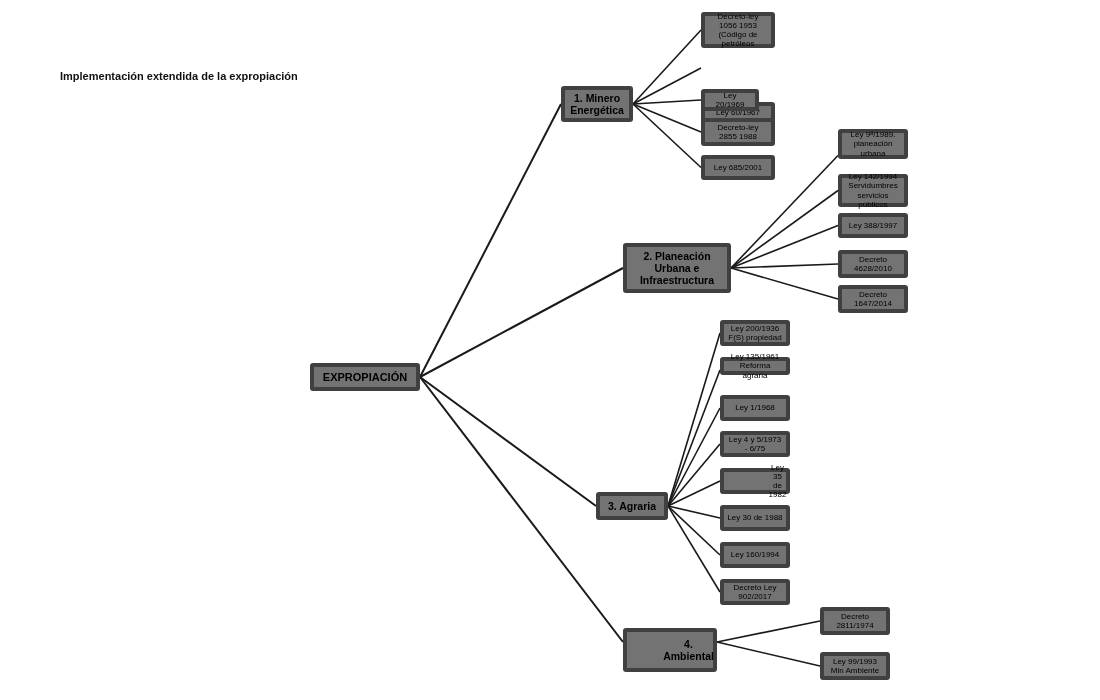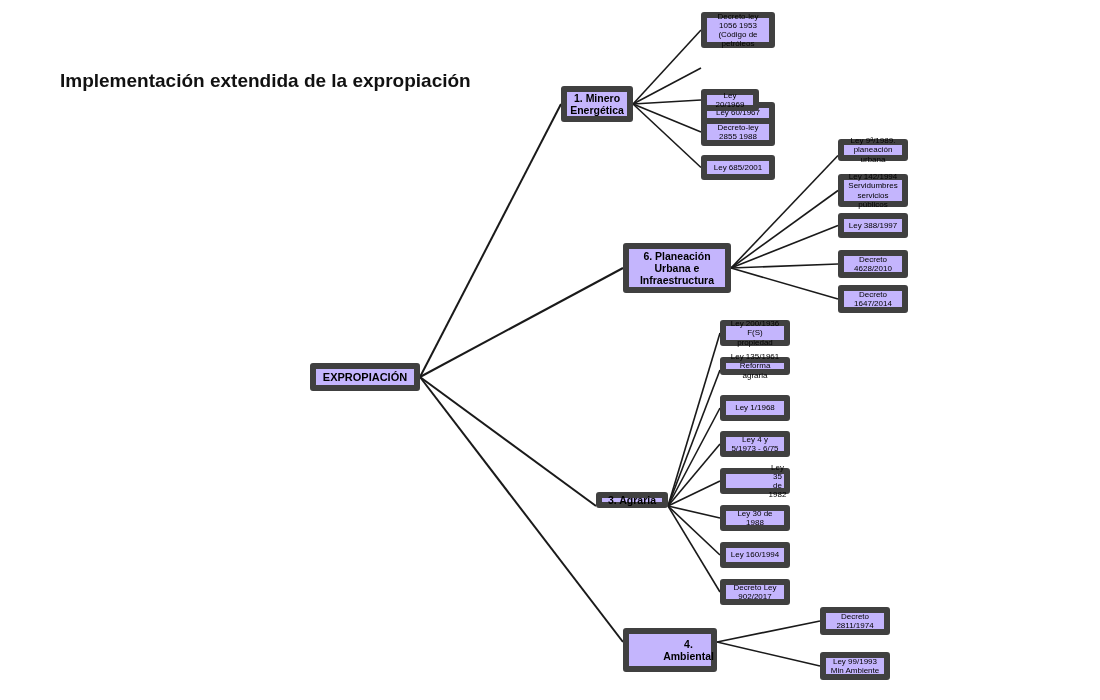--- a/index.html
+++ b/index.html
@@ -20,31 +20,31 @@
     left: 0;
     top: 0;
     width: 1100px;
     height: 700px;
     pointer-events: none;
   }
   .title {
     position: absolute;
     left: 60px;
     top: 70px;
-    font-size: 19px;
+    font-size: 11px;
     font-weight: bold;
     color: #111111;
     white-space: nowrap;
   }
   .node {
     position: absolute;
     box-sizing: border-box;
-    border: 6px solid #404040;
+    border: 4px solid #404040;
     border-radius: 3px;
-    background: #c4b5fd;
+    background: #737373;
     display: flex;
     align-items: center;
     justify-content: center;
     text-align: center;
     color: #000000;
     line-height: 1.15;
     padding: 2px 3px;
   }
   .node.root {
     font-weight: bold;
@@ -89,30 +89,30 @@
       <line x1="668" y1="506" x2="720" y2="592" stroke="#1a1a1a" stroke-width="1.6"></line>
       <line x1="717" y1="642" x2="820" y2="621" stroke="#1a1a1a" stroke-width="1.6"></line>
       <line x1="717" y1="642" x2="820" y2="666" stroke="#1a1a1a" stroke-width="1.6"></line>
     </svg>
 
   <div class="title">Implementación extendida de la expropiación</div>
 
   <div class="node root" style="left: 310px; top: 363px; width: 110px; height: 28px;">EXPROPIACIÓN</div>
 
   <div class="node cat" style="left: 561px; top: 86px; width: 72px; height: 36px;">1. Minero Energética</div>
-  <div class="node cat" style="left: 623px; top: 243px; width: 108px; height: 50px;">6. Planeación Urbana e Infraestructura</div>
-  <div class="node cat" style="left: 596px; top: 492px; width: 72px; height: 16px;">3. Agraria</div>
+  <div class="node cat" style="left: 623px; top: 243px; width: 108px; height: 50px;">2. Planeación Urbana e Infraestructura</div>
+  <div class="node cat" style="left: 596px; top: 492px; width: 72px; height: 28px;">3. Agraria</div>
   <div class="node cat" style="left: 623px; top: 628px; width: 94px; height: 44px; padding-left: 40px;">4. Ambiental</div>
 
   <div class="node leaf" style="left: 701px; top: 12px; width: 74px; height: 36px;">Decreto-ley 1056 1953 (Código de petróleos</div>
   <div class="node leaf" style="left: 701px; top: 57px; width: 74px; height: 22px; margin-top: 45px;">Ley 60/1967</div>
   <div class="node leaf" style="left: 701px; top: 89px; width: 58px; height: 22px;">Ley  20/1969</div>
   <div class="node leaf" style="left: 701px; top: 118px; width: 74px; height: 28px;">Decreto-ley 2855 1988</div>
   <div class="node leaf" style="left: 701px; top: 155px; width: 74px; height: 25px;">Ley 685/2001</div>
-  <div class="node leaf" style="left: 838px; top: 139px; width: 70px; height: 22px;">Ley 9ª/1989. planeación urbana</div>
+  <div class="node leaf" style="left: 838px; top: 129px; width: 70px; height: 30px;">Ley 9ª/1989. planeación urbana</div>
   <div class="node leaf" style="left: 838px; top: 174px; width: 70px; height: 33px;">Ley 142/1994 Servidumbres servicios públicos</div>
   <div class="node leaf" style="left: 838px; top: 213px; width: 70px; height: 25px;">Ley 388/1997</div>
   <div class="node leaf" style="left: 838px; top: 250px; width: 70px; height: 28px;">Decreto 4628/2010</div>
   <div class="node leaf" style="left: 838px; top: 285px; width: 70px; height: 28px;">Decreto 1647/2014</div>
   <div class="node leaf" style="left: 720px; top: 320px; width: 70px; height: 26px;">Ley 200/1936 F(S) propiedad</div>
   <div class="node leaf" style="left: 720px; top: 357px; width: 70px; height: 18px;">Ley 135/1961 Reforma agraria</div>
   <div class="node leaf" style="left: 720px; top: 395px; width: 70px; height: 26px;">Ley 1/1968</div>
   <div class="node leaf" style="left: 720px; top: 431px; width: 70px; height: 26px;">Ley 4 y 5/1973 - 6/75</div>
   <div class="node leaf" style="left: 720px; top: 468px; width: 70px; height: 26px; padding-left: 48px;">Ley 35 de 1982</div>
   <div class="node leaf" style="left: 720px; top: 505px; width: 70px; height: 26px;">Ley 30 de 1988</div>

